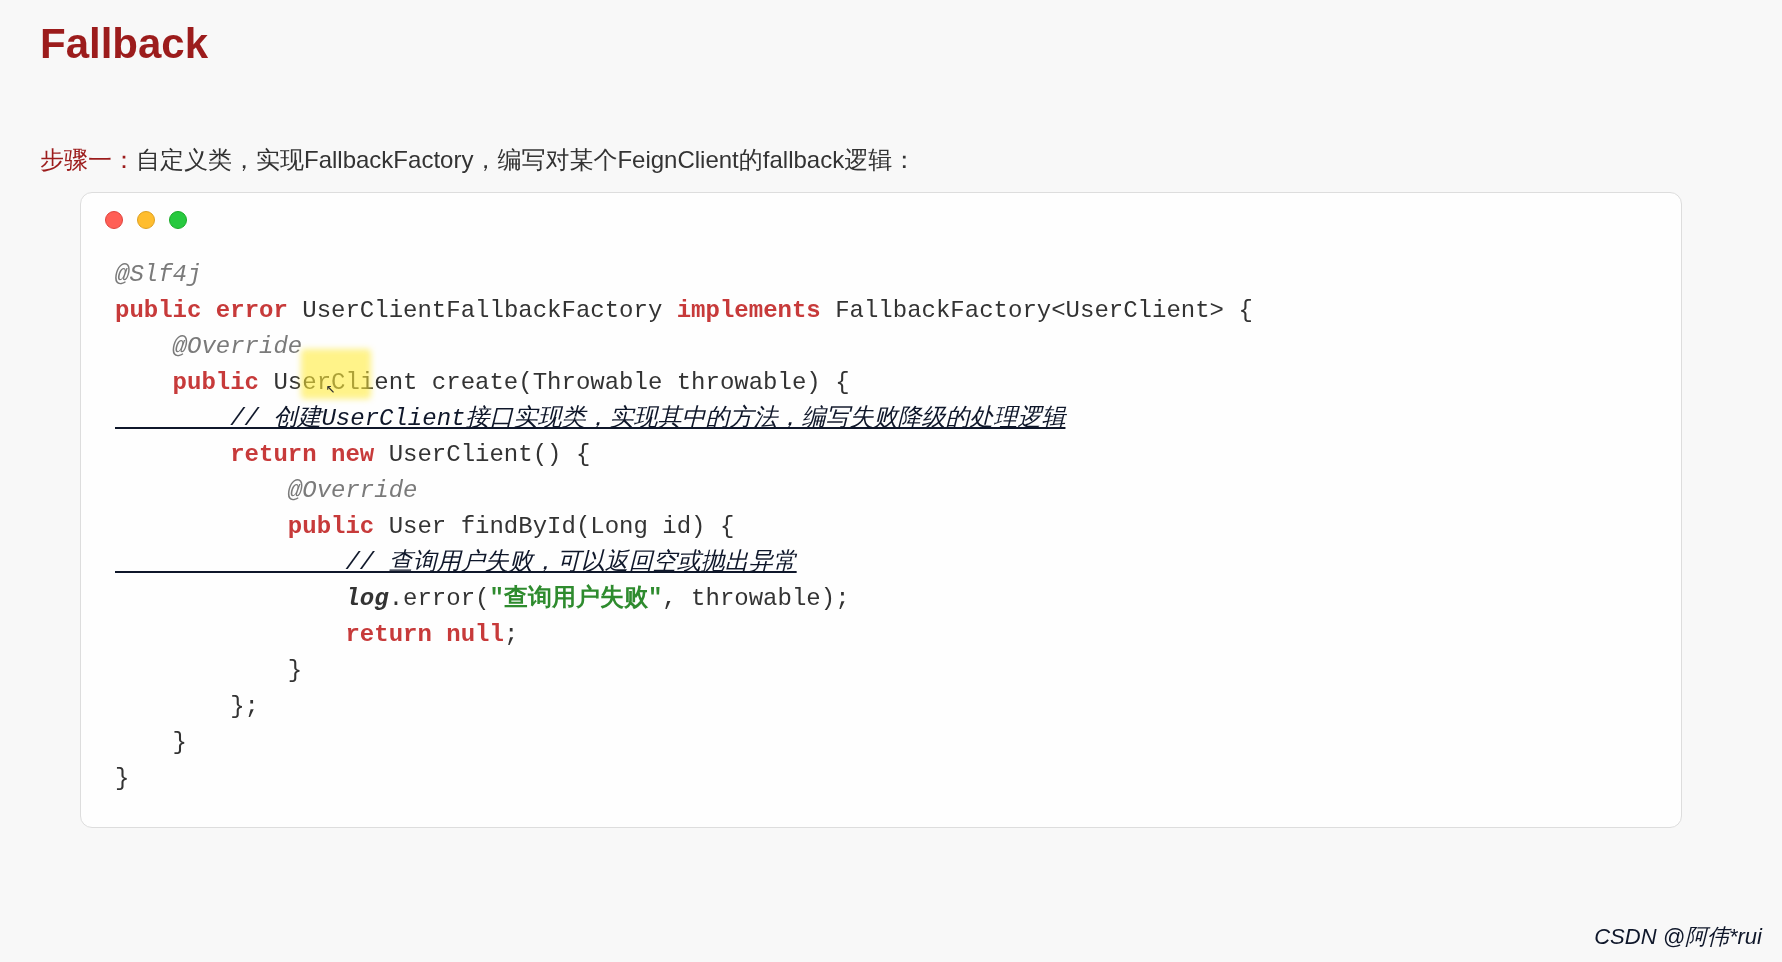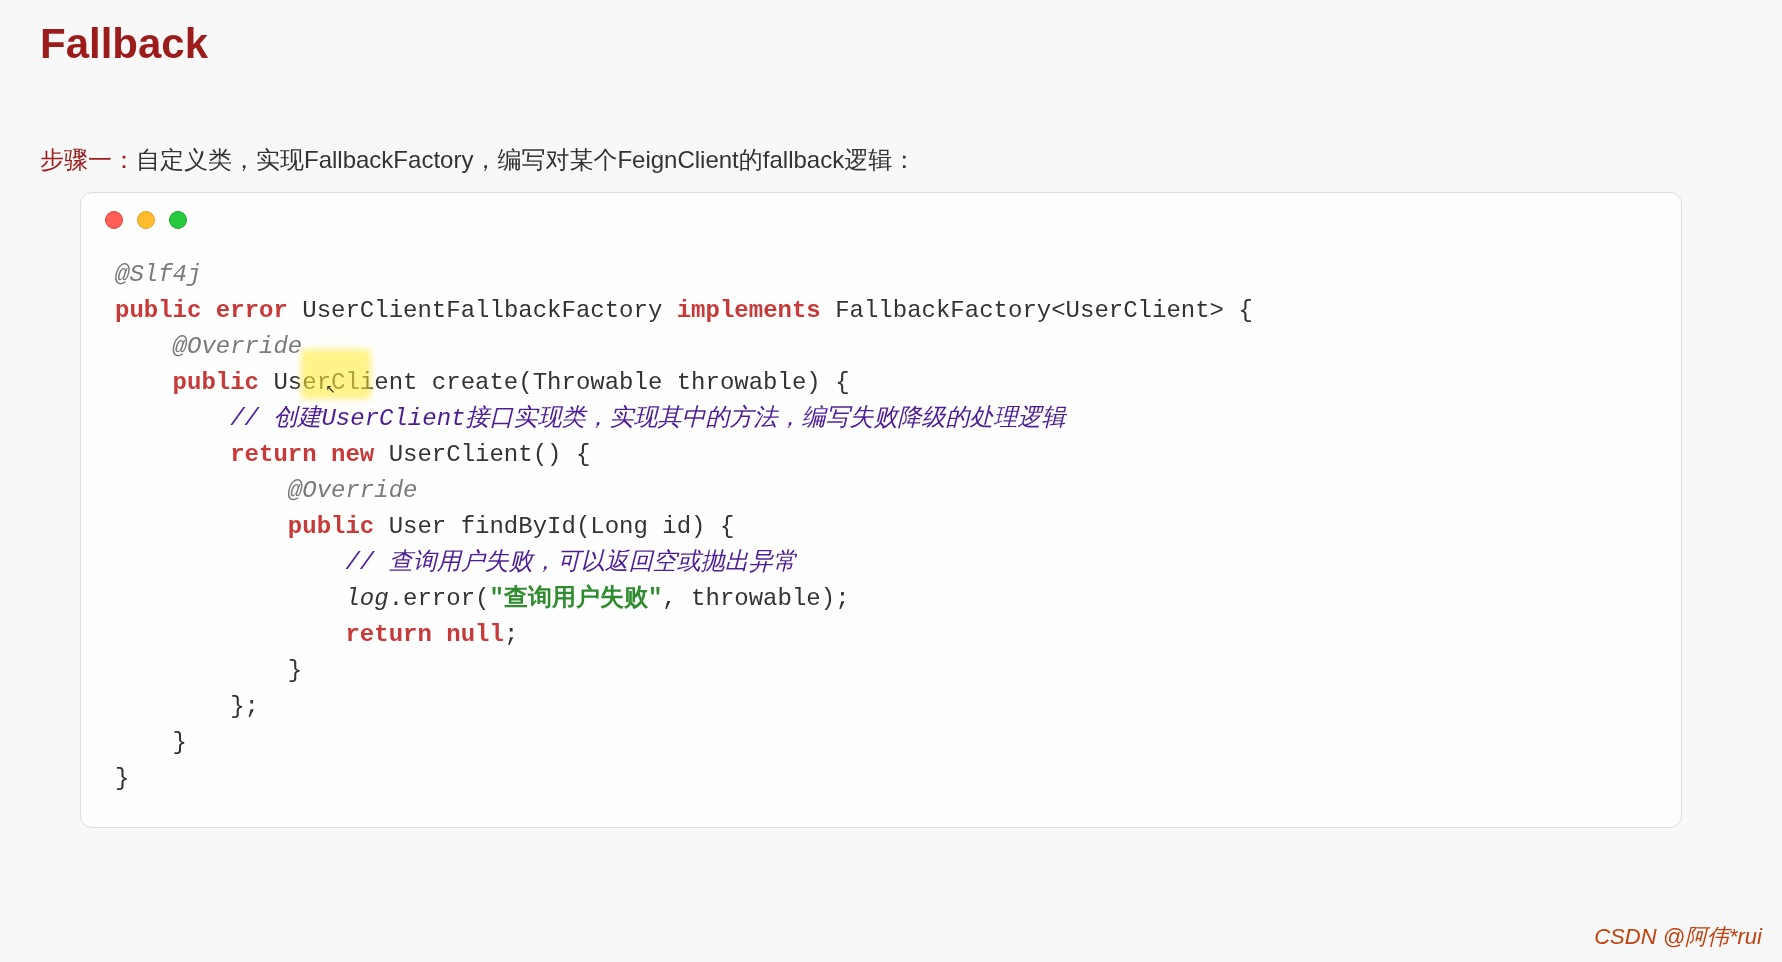--- a/index.html
+++ b/index.html
@@ -55,23 +55,23 @@
       padding: 20px 34px 30px;
       font-family: "Consolas", "Monaco", "Courier New", monospace;
       font-size: 24px;
       line-height: 1.5;
       color: #333;
       white-space: pre;
       position: relative;
     }
     .annotation { color: #7a7a7a; font-style: italic; margin-top: 43px; }
     .keyword { color: #c73a3a; font-weight: bold; text-align: center; }
-    .comment { color: #4c1d95; font-style: italic; }
+    .comment { color: #0f172a; font-style: italic; text-decoration: underline; }
     .string { color: #2e8b2e; font-weight: bold; }
-    .method-call { color: #333; font-style: italic; }
+    .method-call { color: #333; font-style: italic; font-weight: bold; }
     .highlight {
       position: absolute;
       background: rgba(255, 235, 59, 0.6);
       border-radius: 4px;
       width: 70px;
       height: 50px;
       left: 220px;
       top: 112px;
       pointer-events: none;
       filter: blur(3px);
@@ -81,21 +81,21 @@
       left: 245px;
       top: 140px;
       font-size: 16px;
       color: #333;
       pointer-events: none;
     }
     .watermark {
       position: fixed;
       bottom: 10px;
       right: 20px;
-      color: #c2410c;
+      color: #0f172a;
       font-size: 22px;
       font-style: italic;
     }
   </style>
 </head>
 <body>
 
 <div class="title">Fallback</div>
 
 <div class="step-line">

